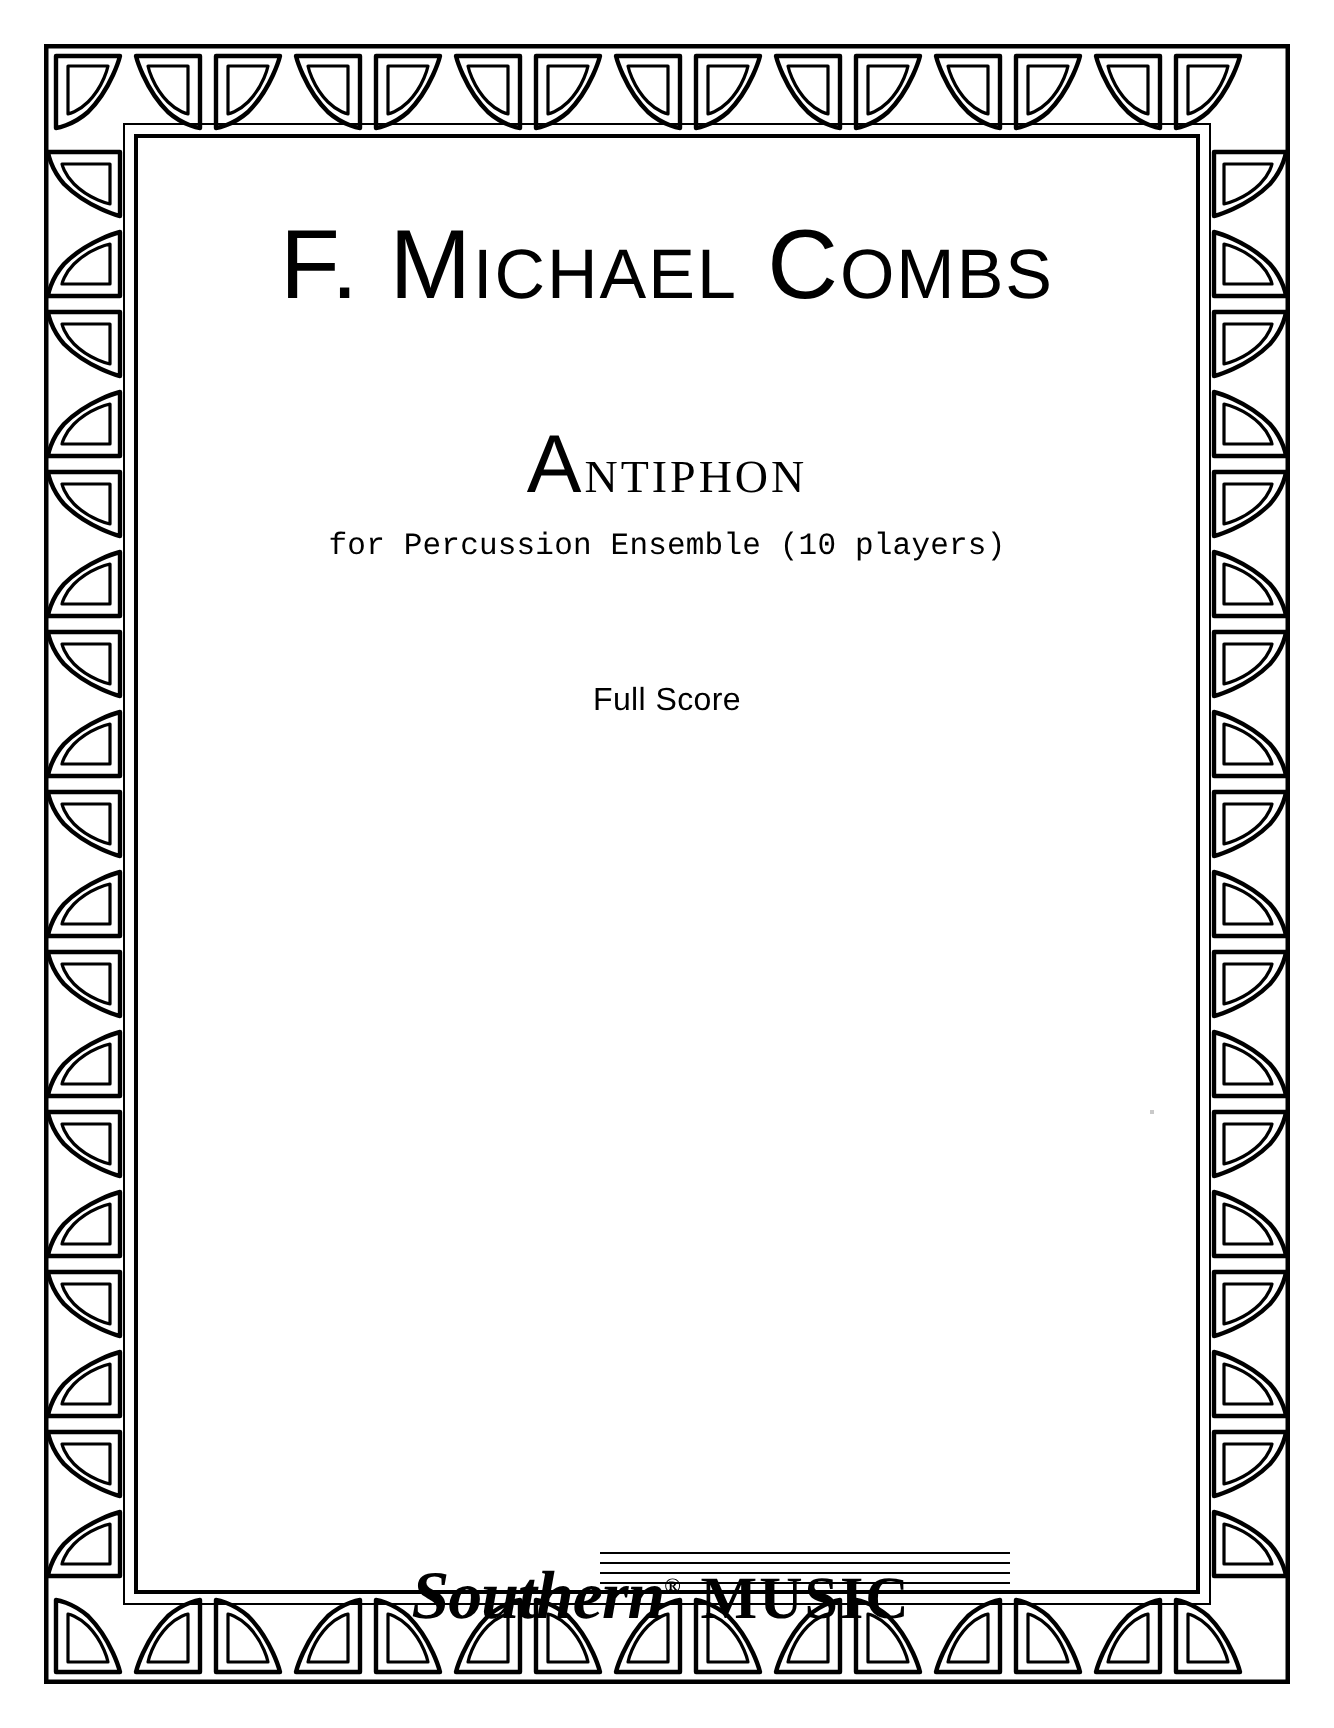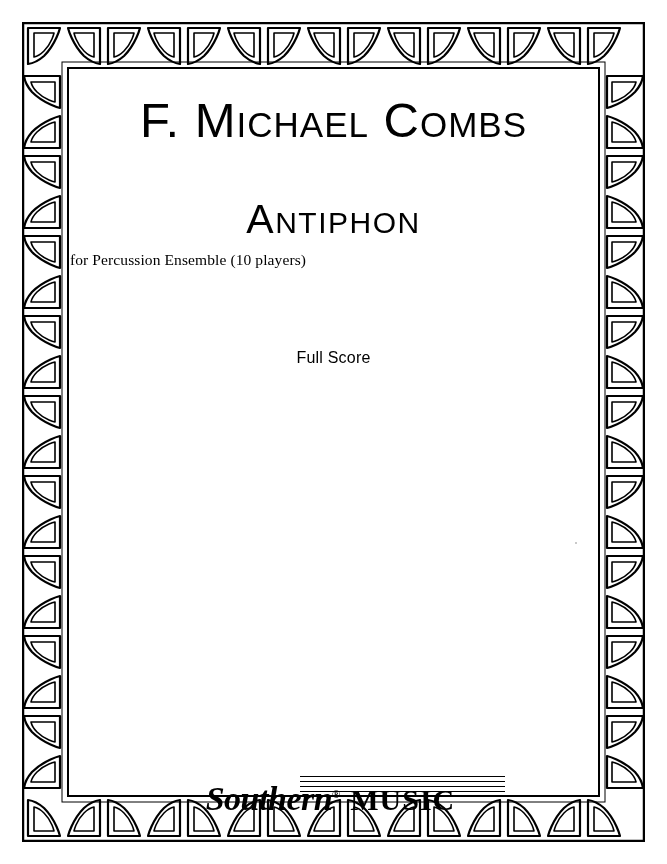--- a/index.html
+++ b/index.html
@@ -31,21 +31,21 @@
     height: 820px;
   }
   .border-frame svg {
     display: block;
   }
 
   
   .content {
     position: absolute;
     left: 70px;
-    top: 44px;
+    top: 57px;
     width: 527px;
     height: 744px;
   }
 
   .composer {
     text-align: center;
     font-family: "Liberation Sans", sans-serif;
     font-size: 49px;
     letter-spacing: 1px;
     font-weight: 400;
@@ -58,36 +58,37 @@
 
   .title {
     text-align: center;
     font-family: "Liberation Sans", sans-serif;
     font-size: 41px;
     letter-spacing: 1.5px;
     font-weight: 400;
     margin-top: 48px;
   }
   .title .sc {
-    font-size: 30px;
+    font-size: 23px;
+    font-family: Liberation Serif, serif;
   }
 
   .subtitle {
-    text-align: left;
-    font-family: Liberation Serif, serif;
+    text-align: center;
+    font-family: Liberation Mono, monospace;
     font-size: 15.5px;
     margin-top: 8px;
     letter-spacing: 0.1px;
   }
 
   .score-type {
     text-align: center;
     font-family: "Liberation Sans", sans-serif;
     font-size: 16px;
-    margin-top: 80px;
+    margin-top: 60px;
     letter-spacing: 0.2px;
   }
 
   
   .publisher {
     position: absolute;
     left: 0;
     right: 0;
     bottom: 48px;
     text-align: center;

